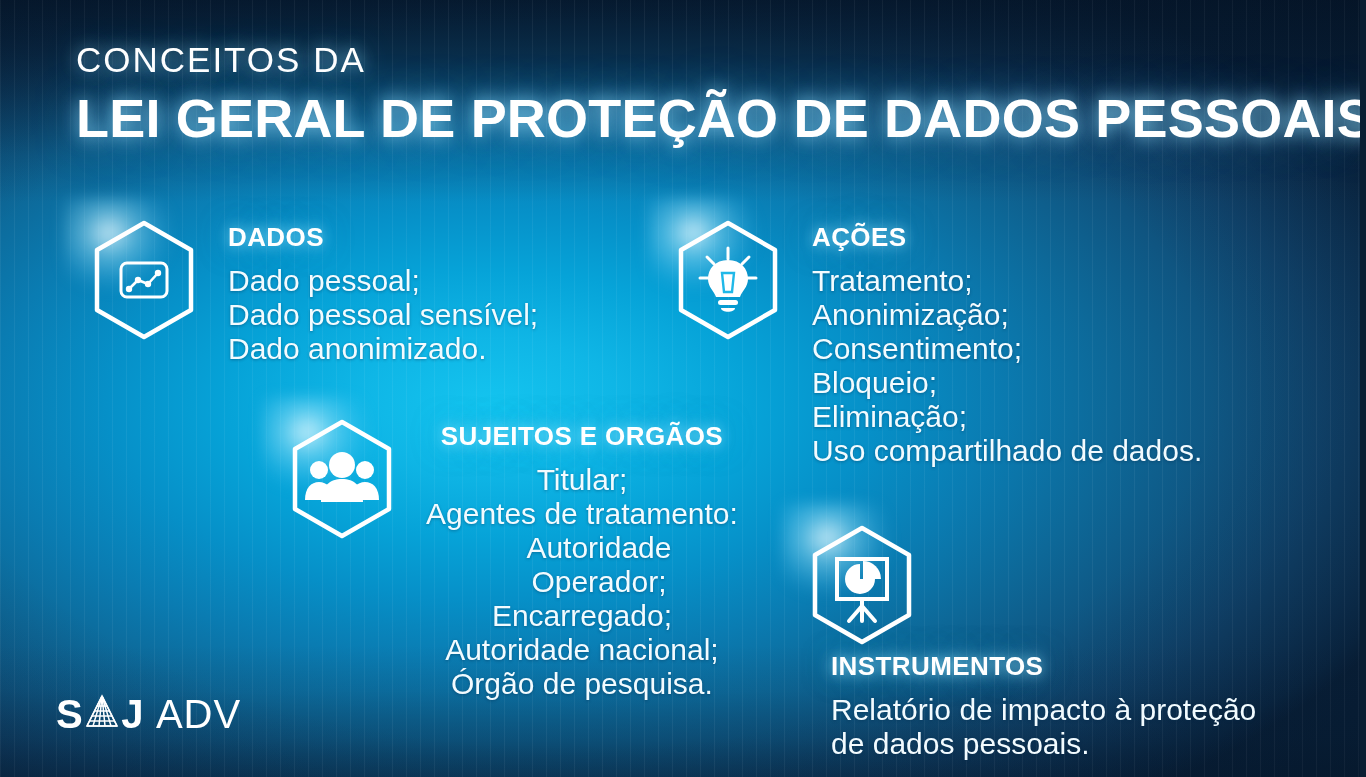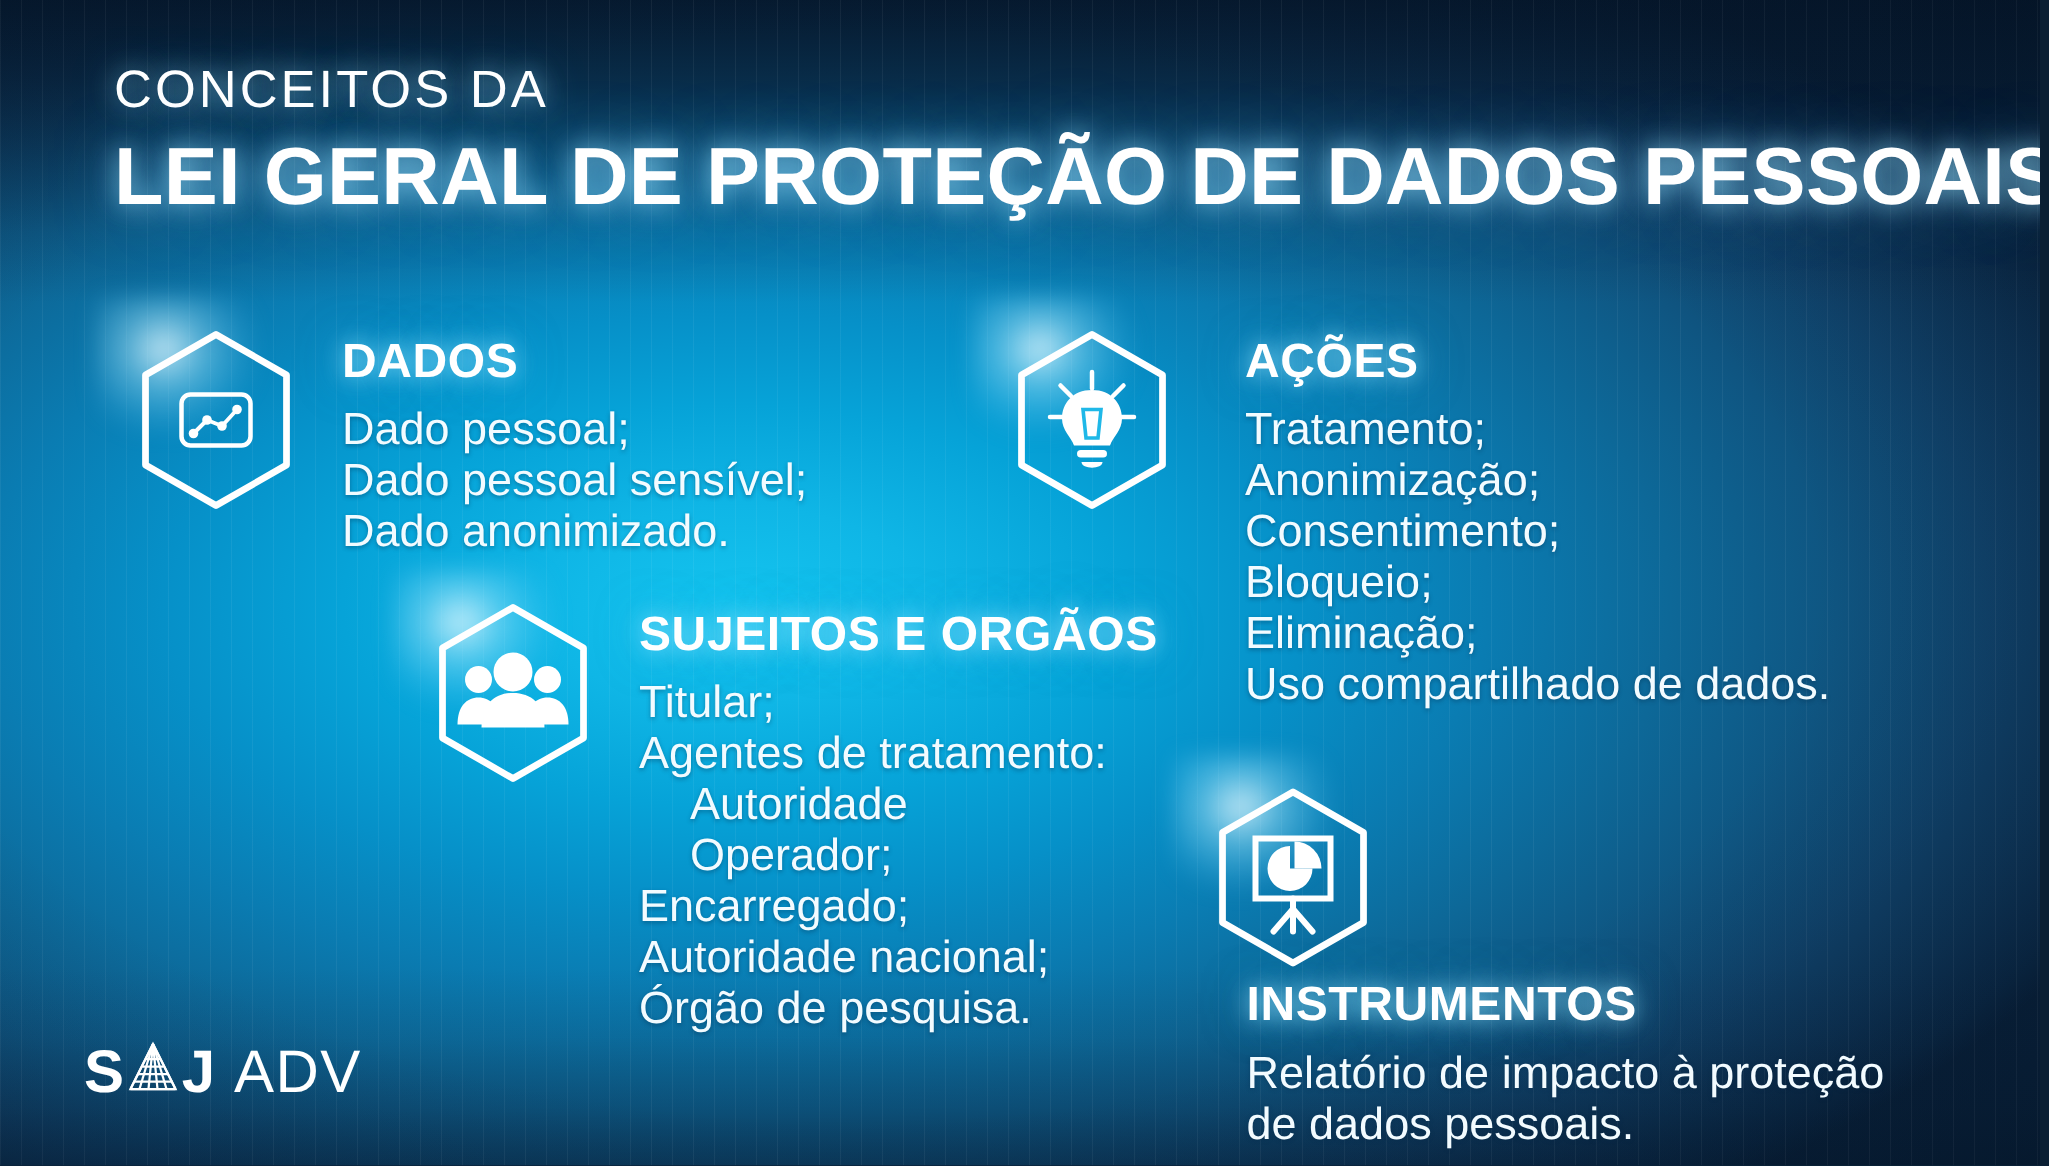--- a/index.html
+++ b/index.html
@@ -112,42 +112,42 @@
       rgba(225,248,255,0.85) 0%,
       rgba(170,235,255,0.42) 30%,
       rgba(120,215,255,0.14) 58%,
       rgba(120,215,255,0) 75%);
     filter: blur(7px);
     pointer-events: none;
   }
 
   .txtcol { padding-top: 6px; }
   .blk-title {
-    font-size: 32px;
+    font-size: 26px;
     font-weight: 700;
     letter-spacing: 0.4px;
     color: #ffffff;
     line-height: 1;
     margin-bottom: 14px;
     text-shadow: 0 0 14px rgba(150,232,255,0.85), 0 0 30px rgba(70,195,250,0.5);
   }
   .blk-line {
     font-size: 30px;
     font-weight: 400;
     color: #f2fbff;
     line-height: 34px;
     white-space: nowrap;
     text-shadow: 0 1px 3px rgba(3,40,70,0.38);
   }
   .blk-line.indent { padding-left: 34px; }
 
   
   #block-dados        { left: 88px;  top: 218px; }
-  #block-acoes        { left: 672px; top: 218px; gap: 18px; }
-  #block-sujeitos     { left: 286px; top: 400px; }
+  #block-acoes        { left: 672px; top: 218px; }
+  #block-sujeitos     { left: 286px; top: 417px; text-align: center; }
   #block-instrumentos { left: 806px; top: 523px; flex-direction: column; }
 
   #block-dados .txtcol        { margin-left: 28px; }
   #block-acoes .txtcol        { margin-left: 28px; }
   #block-sujeitos .txtcol     { margin-left: 28px; }
   #block-instrumentos .txtcol { margin-left: 25px; }
 
   
   .logo {
     position: absolute;

